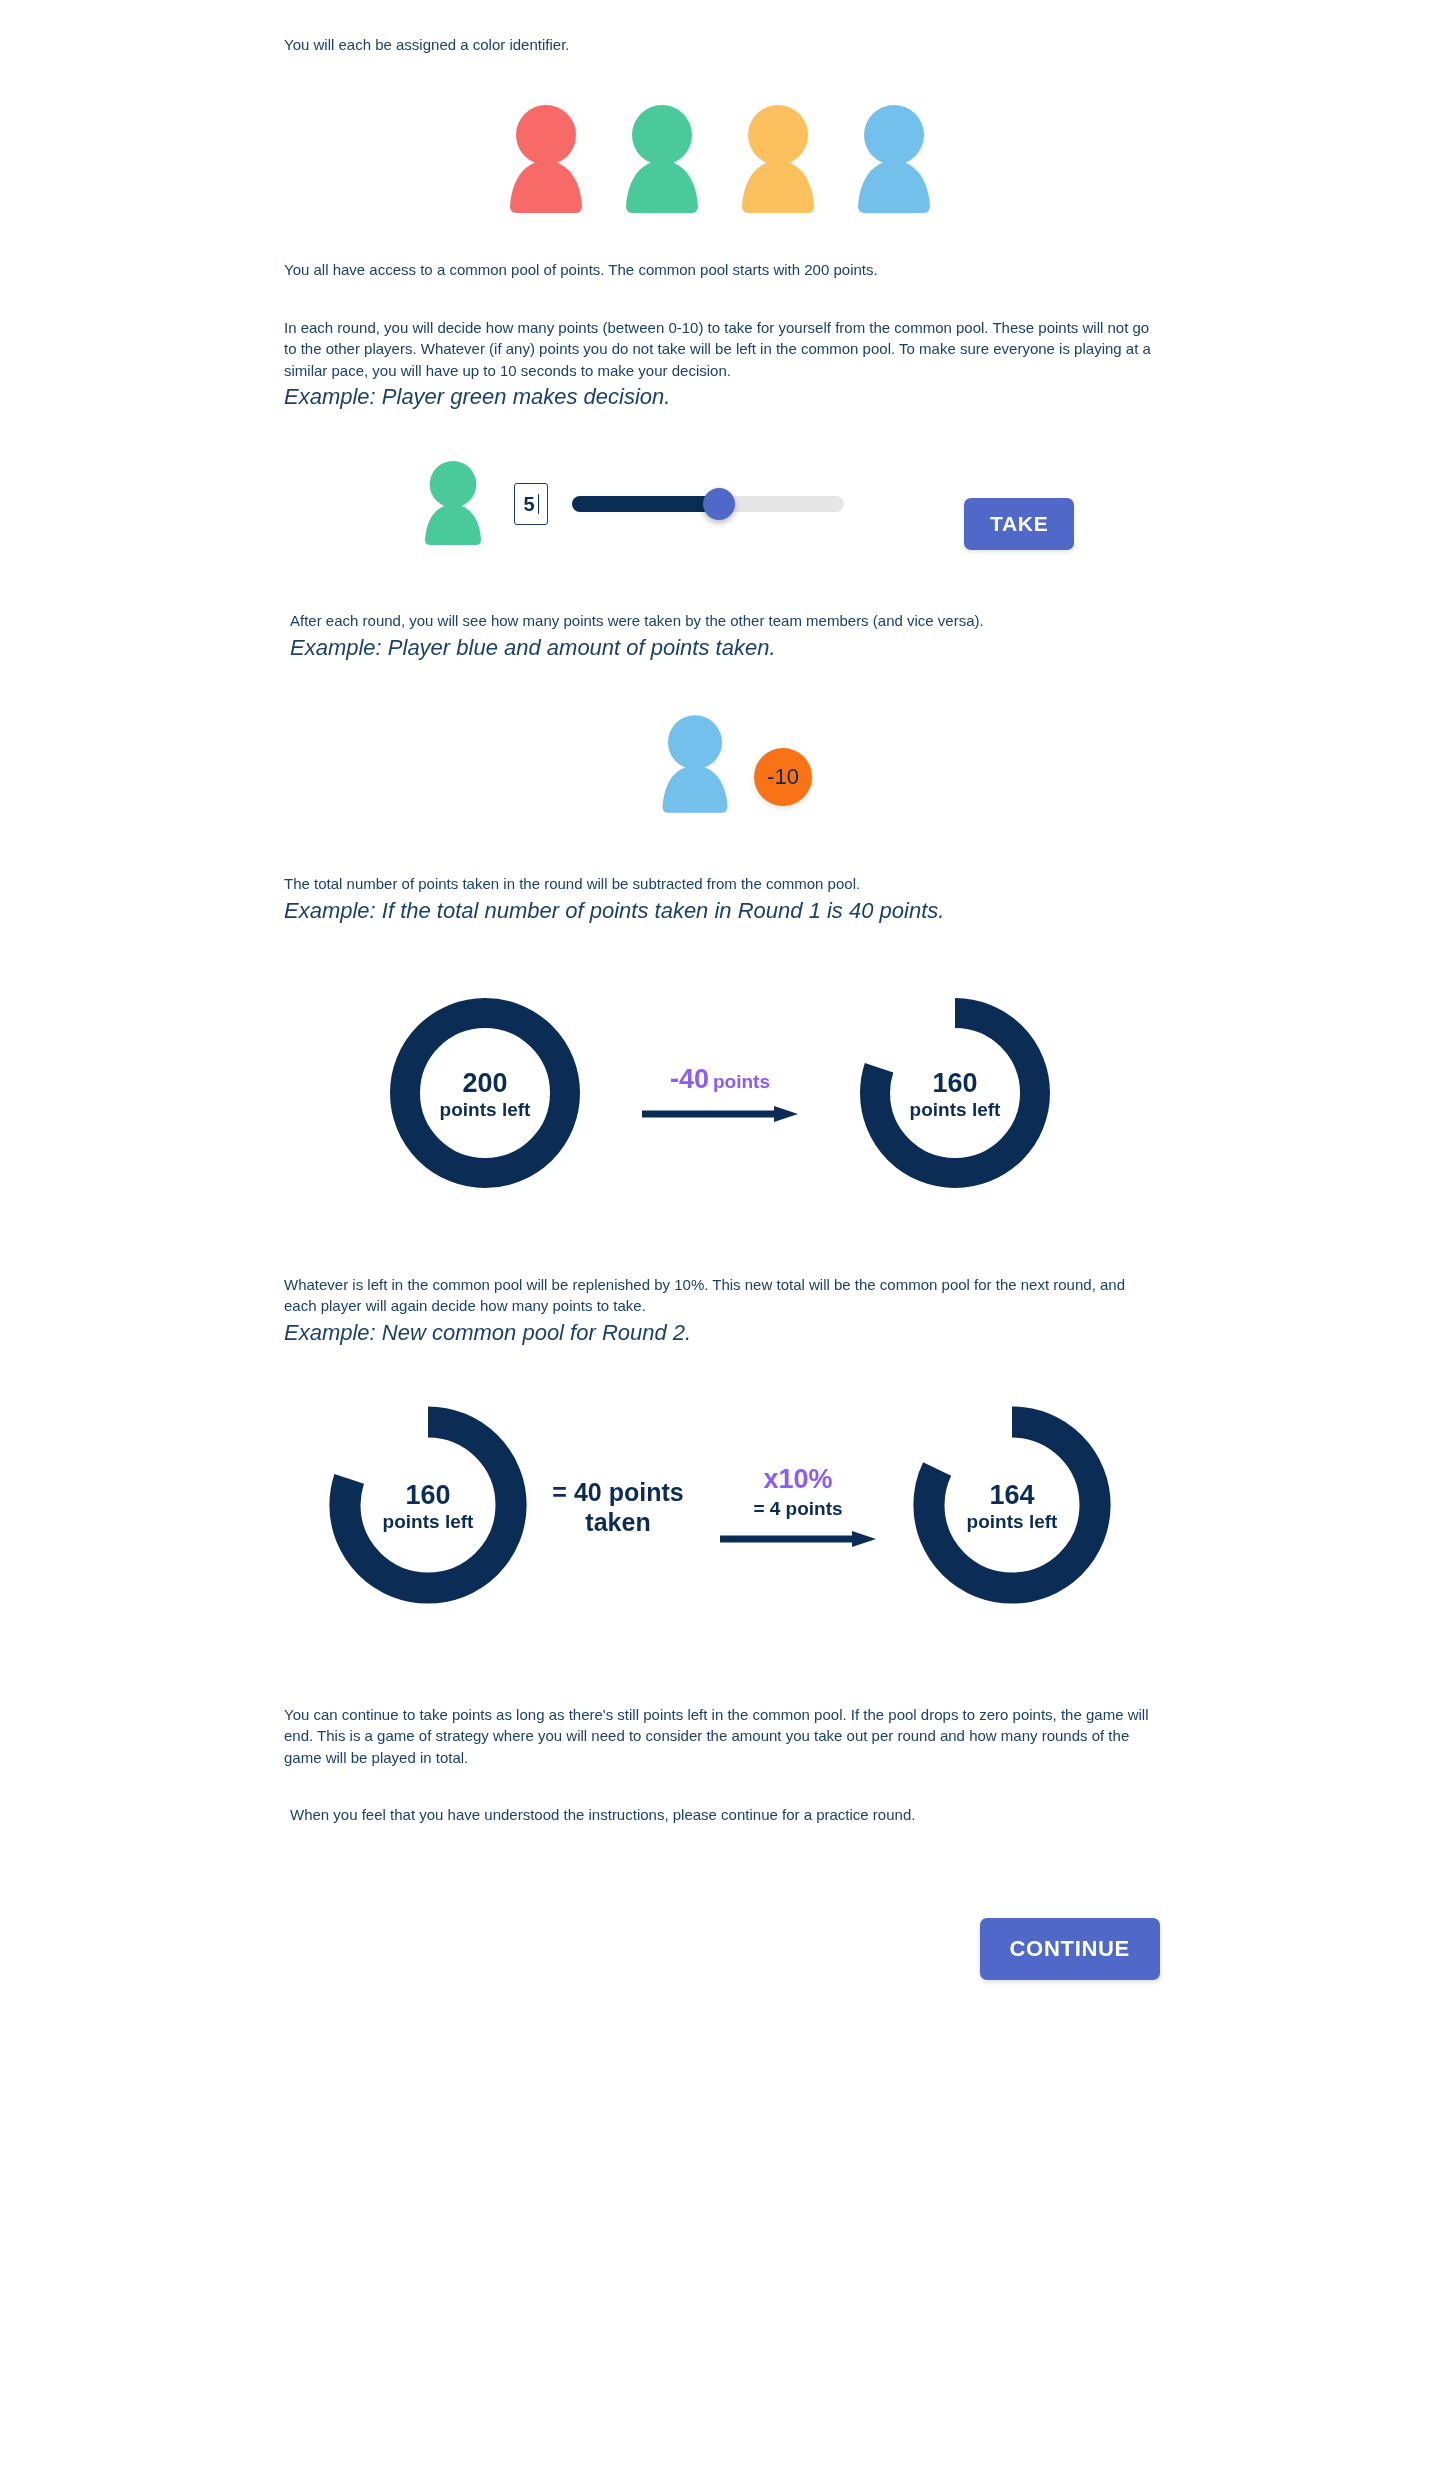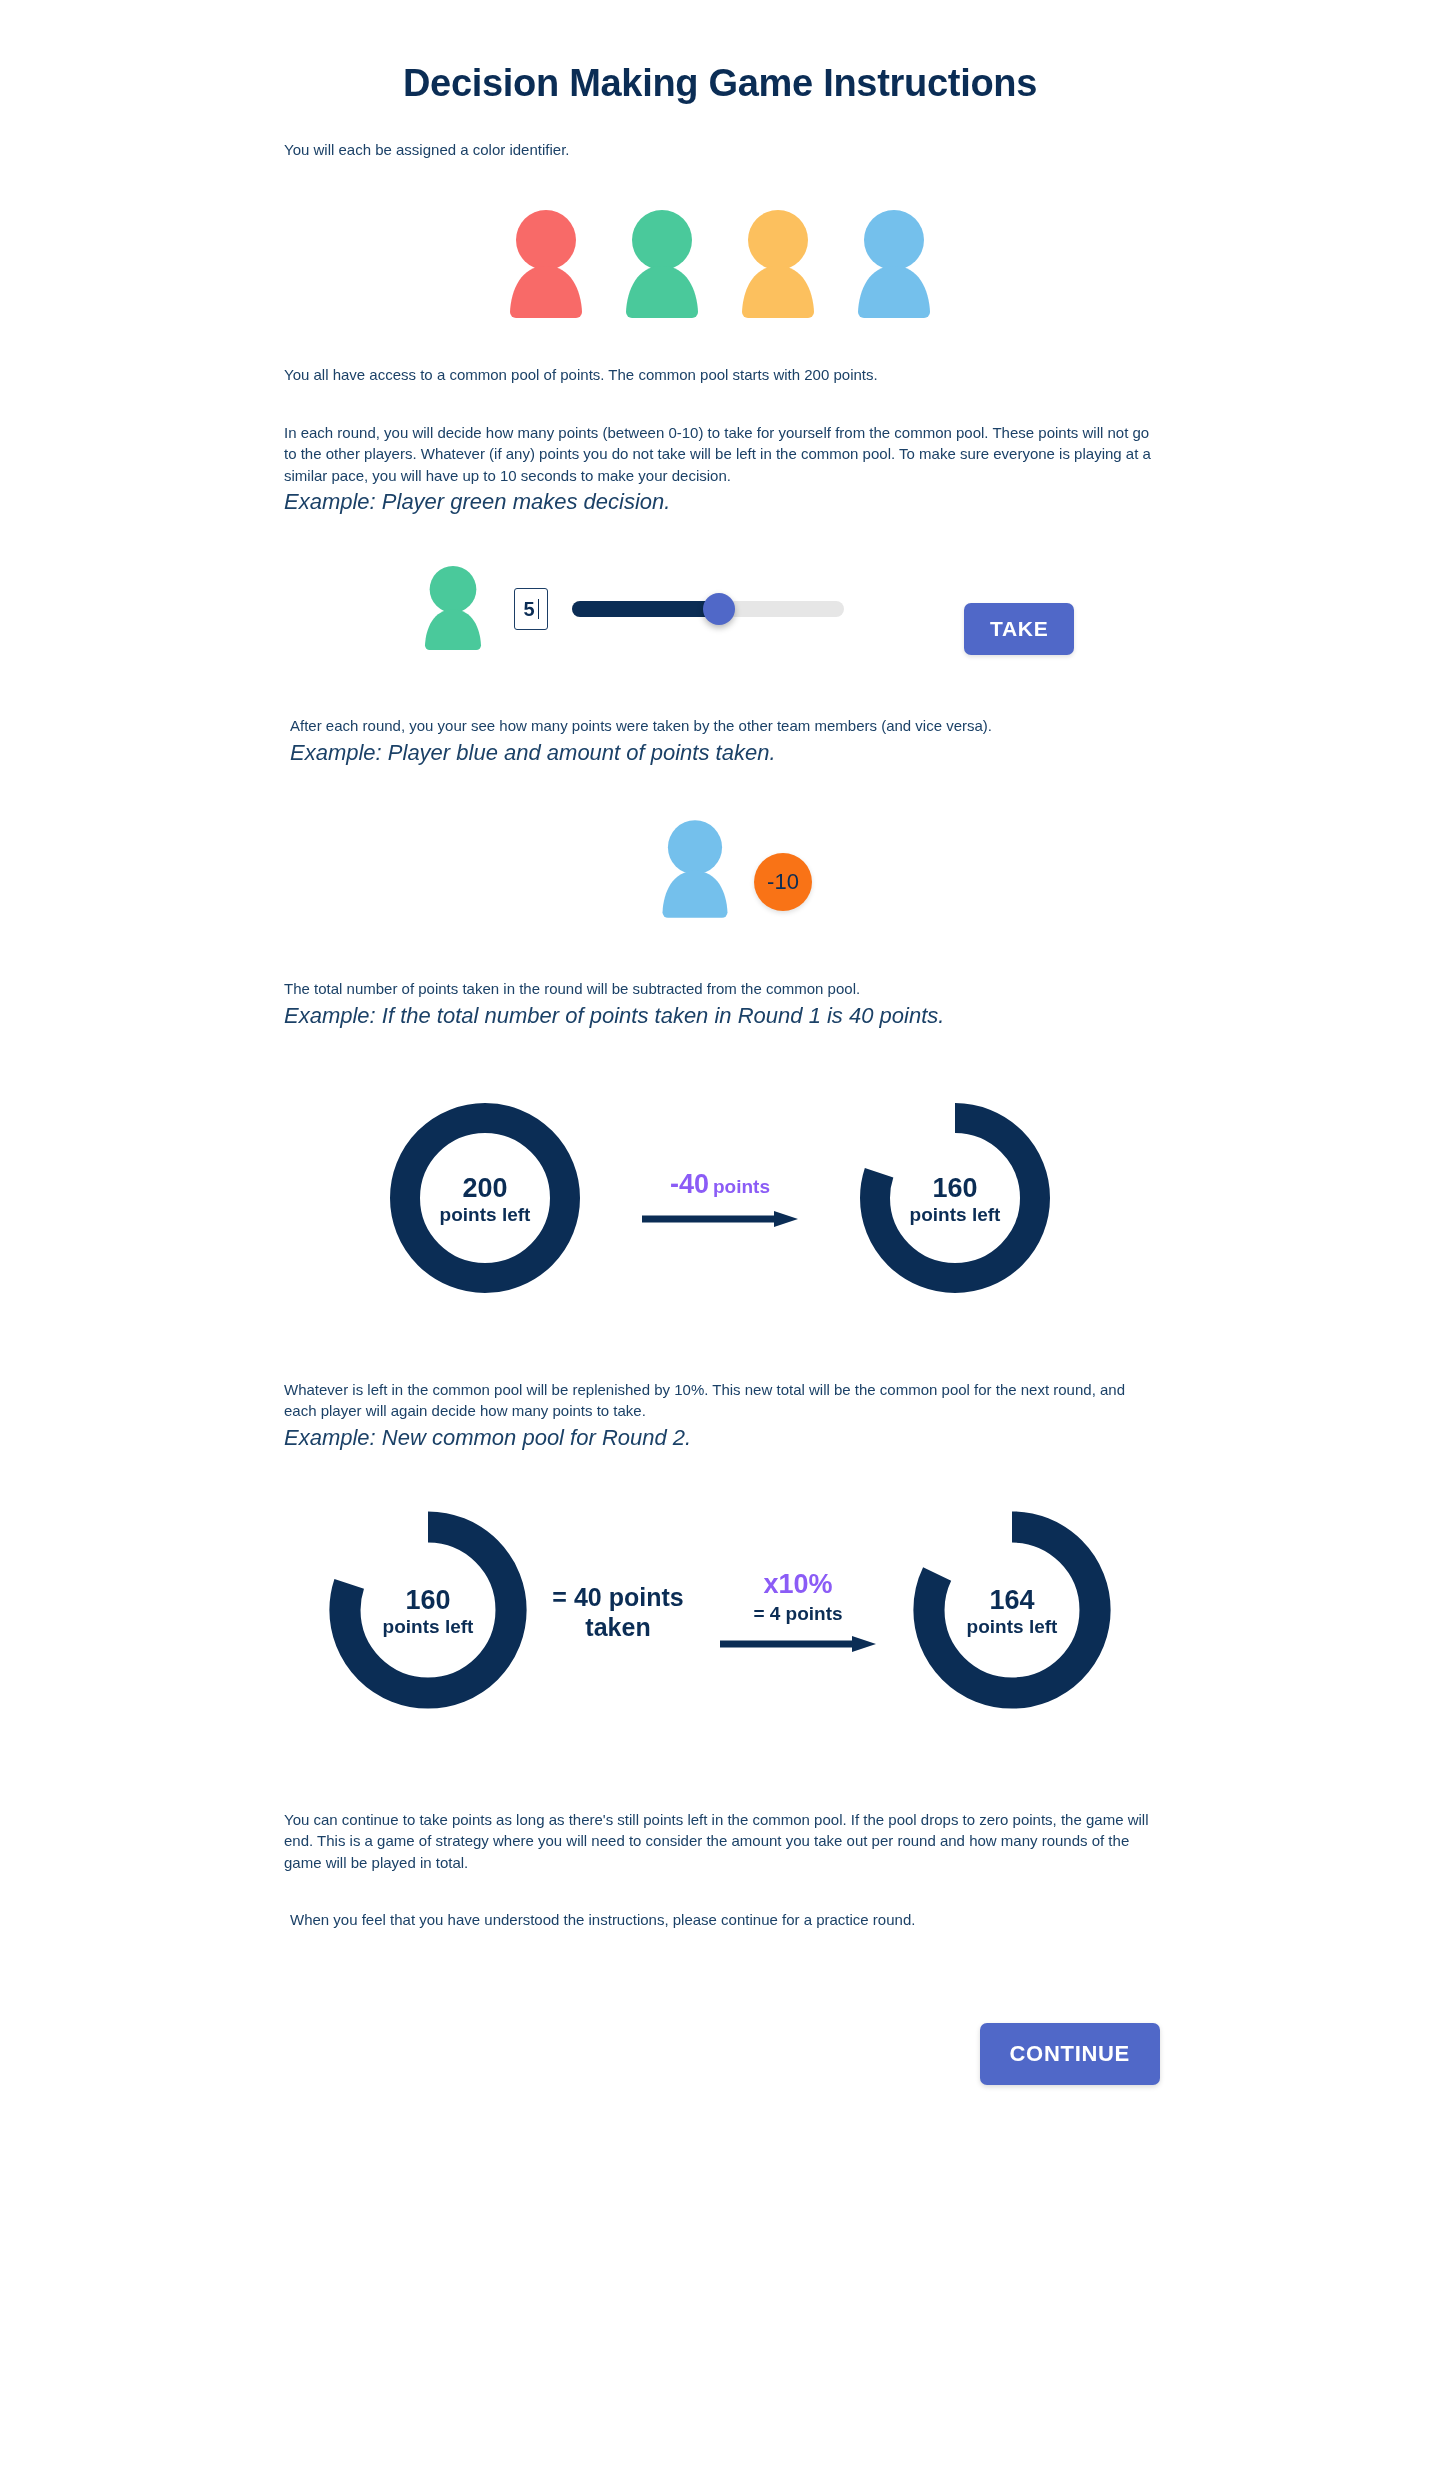--- a/index.html
+++ b/index.html
@@ -207,21 +207,20 @@
     width: 880px; margin: 0 auto;
     padding-right: 0px;
     margin-top: 52px;
   }
 </style>
 </head>
 <body>
 
 <div class="page">
 
-  <h1 class="title">Decision Making Game Instructions</h1>
 
   <div class="col">
     <div style="height:34px"></div>
     <p class="para">You will each be assigned a color identifier.</p>
   </div>
 
   <div class="avatar-row">
     <svg class="avatar" width="82" height="108" viewBox="0 0 82 108">
       <circle cx="41" cy="30" r="30" fill="#f86a68"></circle>
       <path d="M41 56 C16 56 6 80 5 102 a6 6 0 0 0 6 6 h60 a6 6 0 0 0 6 -6 C76 80 66 56 41 56 Z" fill="#f86a68"></path>
@@ -259,21 +258,21 @@
     </div>
     <div class="slider">
       <div class="fill"></div>
       <div class="knob"></div>
     </div>
     <button class="btn btn-take">TAKE</button>
   </div>
 
   <div class="col">
     <div class="sp-60"></div>
-    <p class="para indent">After each round, you your see how many points were taken by the other team members (and vice versa).</p>
+    <p class="para indent">After each round, you will see how many points were taken by the other team members (and vice versa).</p>
     <p class="em" style="padding-left:6px">Example: Player blue and amount of points taken.</p>
   </div>
 
   <div class="badge-row">
     <svg width="74" height="98" viewBox="0 0 82 108">
       <circle cx="41" cy="30" r="30" fill="#74c0ec"></circle>
       <path d="M41 56 C16 56 6 80 5 102 a6 6 0 0 0 6 6 h60 a6 6 0 0 0 6 -6 C76 80 66 56 41 56 Z" fill="#74c0ec"></path>
     </svg>
     <div class="badge">-10</div>
   </div>

